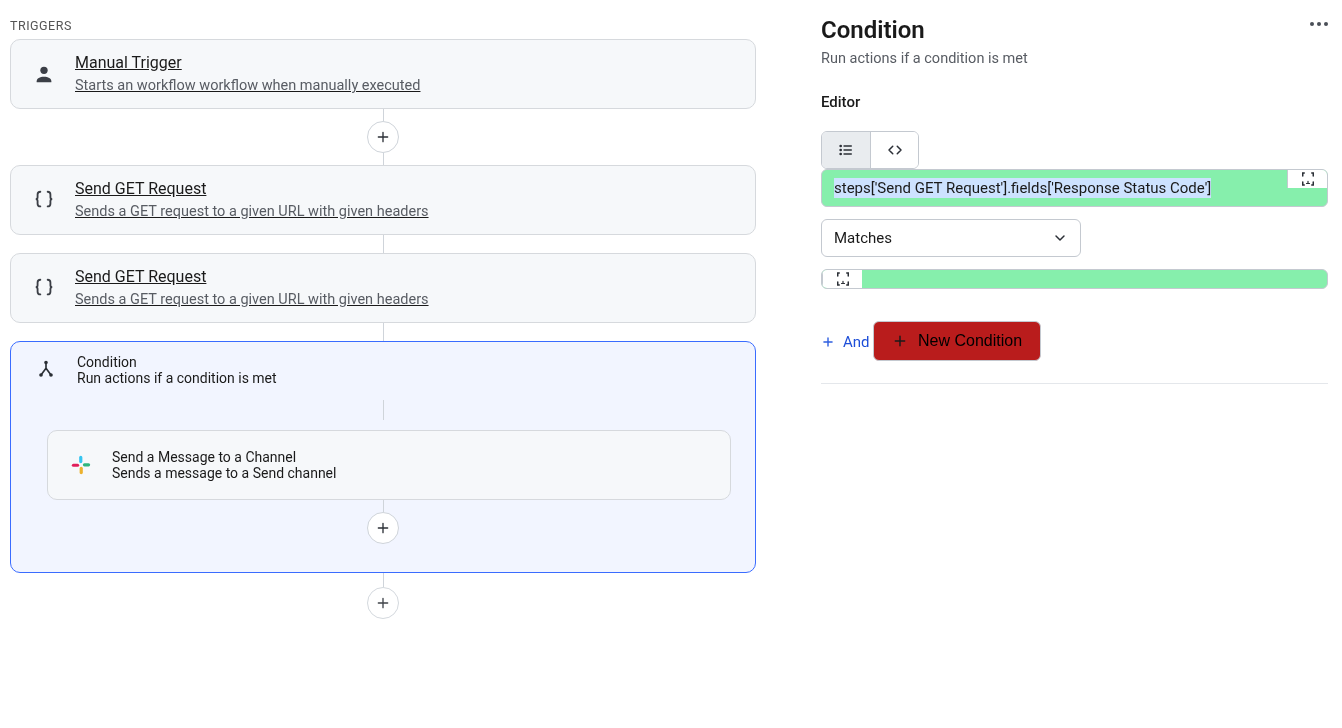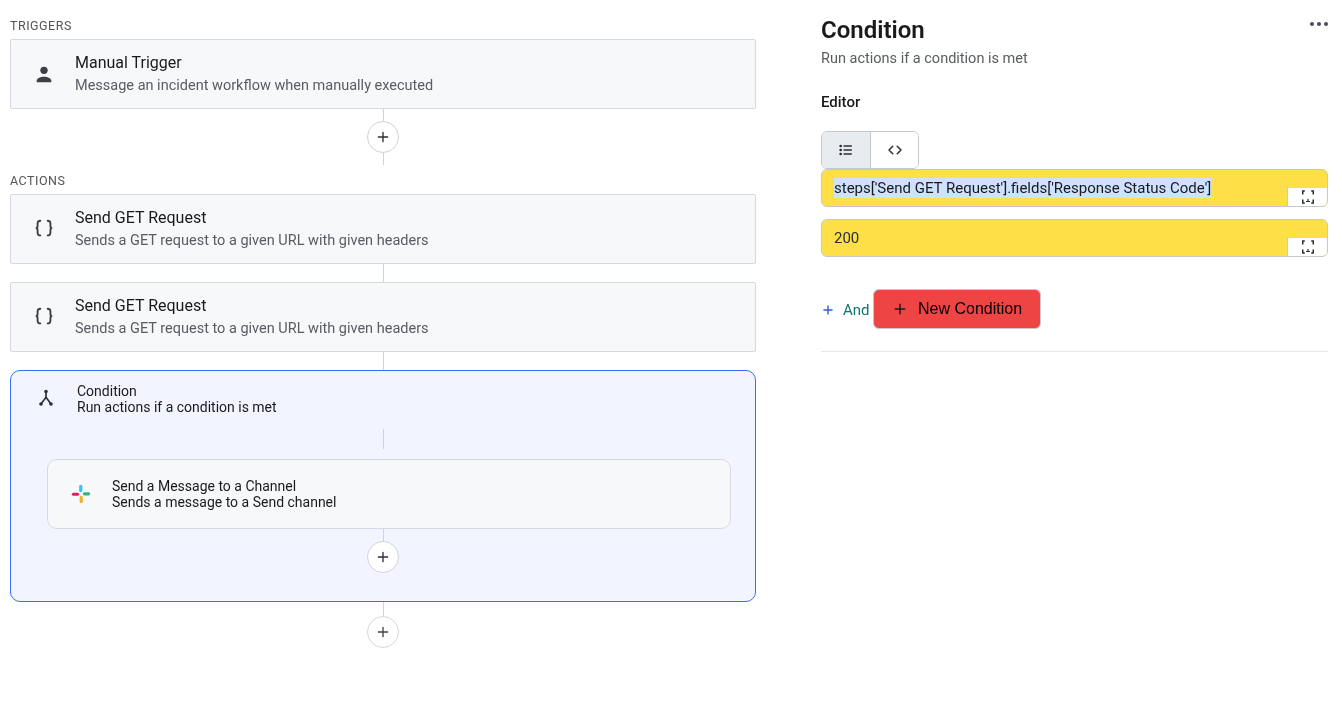--- a/index.html
+++ b/index.html
@@ -36,25 +36,26 @@
     margin: 8px 0 6px 0;
     text-transform: uppercase;
     font-weight: 400;
   }
 
   .node {
     display: flex;
     align-items: center;
     gap: 14px;
     border: 1px solid #d6d9dd;
-    border-radius: 2px;
+    border-radius: 10px;
     background: #f6f8fa;
     padding: 12px 16px;
     min-height: 70px;
     width: 746px;
+    text-decoration: underline;
   }
   .node .icon-wrap {
     width: 34px;
     display: flex;
     align-items: center;
     justify-content: center;
     flex-shrink: 0;
   }
   .node .title {
     font-size: 16px;
@@ -192,26 +193,26 @@
   .cond-label {
     font-size: 15px;
     font-weight: 600;
     margin-top: 22px;
     margin-bottom: 10px;
   }
   .cond-label .req { color: #d63939; font-weight: 600; margin-left: 2px; }
 
   .field-row {
     display: flex;
-    align-items: flex-end;
+    align-items: flex-start;
     border: 1px solid #c4c9d0;
     border-radius: 6px;
     overflow: hidden;
     margin-bottom: 12px;
-    background: #fde047;
+    background: #86efac;
   }
   .field-row .field-input {
     flex: 1;
     padding: 9px 12px;
     border: none;
     font-size: 15px;
     font-family: inherit;
     color: #2b2f36;
     outline: none;
     background: transparent;
@@ -248,36 +249,36 @@
     margin-bottom: 12px;
     cursor: pointer;
     font-size: 15px;
     background: #fff;
   }
 
   .and-link {
     display: inline-flex;
     align-items: center;
     gap: 8px;
-    color: #0f766e;
+    color: #1d4ed8;
     font-size: 15px;
     cursor: pointer;
     margin-top: 2px;
   }
   .and-link svg { stroke: #2f5fe0; }
 
   .new-cond-btn {
     display: inline-flex;
     align-items: center;
     gap: 10px;
     border: 1px solid #c4c9d0;
     border-radius: 6px;
     padding: 10px 18px;
     font-size: 16px;
-    background: #ef4444;
+    background: #b91c1c;
     cursor: pointer;
     margin-top: 20px;
   }
   .new-cond-btn svg { stroke: #1a1a1a; }
 
   .divider {
     border-top: 1px solid #e4e7eb;
     margin-top: 22px;
   }
 
@@ -293,35 +294,34 @@
 
     <div class="node">
       <div class="icon-wrap">
         <svg width="22" height="22" viewBox="0 0 24 24" fill="#3b3f46">
             <circle cx="12" cy="8" r="4"></circle>
             <path d="M4 20c0-3.3 3.6-5 8-5s8 1.7 8 5v1H4z"></path>
           </svg>
       </div>
       <div>
         <div class="title">Manual Trigger</div>
-        <div class="subtitle">Message an incident workflow when manually executed</div>
+        <div class="subtitle">Starts an workflow workflow when manually executed</div>
       </div>
     </div>
 
     <div class="connector">
       <div class="line"></div>
       <div class="plus-btn">
         <svg width="16" height="16" viewBox="0 0 24 24" fill="none" stroke-width="2" stroke-linecap="round">
             <path d="M12 5v14M5 12h14"></path>
           </svg>
       </div>
       <div class="line"></div>
     </div>
 
-    <div class="section-label">ACTIONS</div>
 
     <div class="node">
       <div class="icon-wrap">
         <svg width="22" height="22" viewBox="0 0 24 24" fill="none" stroke="#3b3f46" stroke-width="2" stroke-linecap="round">
             <path d="M8 3c-2 0-3 1-3 3v3c0 1-1 2-2 2 1 0 2 1 2 2v3c0 2 1 3 3 3M16 3c2 0 3 1 3 3v3c0 1 1 2 2 2-1 0-2 1-2 2v3c0 2-1 3-3 3"></path>
           </svg>
       </div>
       <div>
         <div class="title">Send GET Request</div>
         <div class="subtitle">Sends a GET request to a given URL with given headers</div>
@@ -437,23 +437,28 @@
     <div class="field-row">
       <div class="field-highlight"><span>steps['Send GET Request'].fields['Response Status Code']</span></div>
       <div class="addon">
         <svg width="18" height="18" viewBox="0 0 24 24" fill="none" stroke="#2b2f36" stroke-width="2" stroke-linecap="round">
             <path d="M7 4H5v4M17 4h2v4M7 20H5v-4M17 20h2v-4"></path>
             <path d="M12 15v3M10 18h4" stroke-width="1.6"></path>
           </svg>
       </div>
     </div>
 
+    <div class="select-row">
+      <span>Matches</span>
+      <svg width="16" height="16" viewBox="0 0 24 24" fill="none" stroke="#2b2f36" stroke-width="2.2" stroke-linecap="round" stroke-linejoin="round">
+          <path d="M6 9l6 6 6-6"></path>
+        </svg>
+    </div>
 
     <div class="field-row value">
-      <input class="field-input" value="200" style="">
       <div class="addon">
         <svg width="18" height="18" viewBox="0 0 24 24" fill="none" stroke="#2b2f36" stroke-width="2" stroke-linecap="round">
             <path d="M7 4H5v4M17 4h2v4M7 20H5v-4M17 20h2v-4"></path>
             <path d="M12 15v3M10 18h4" stroke-width="1.6"></path>
           </svg>
       </div>
     </div>
 
     <div class="and-link">
       <svg width="14" height="14" viewBox="0 0 24 24" fill="none" stroke-width="2.4" stroke-linecap="round">

